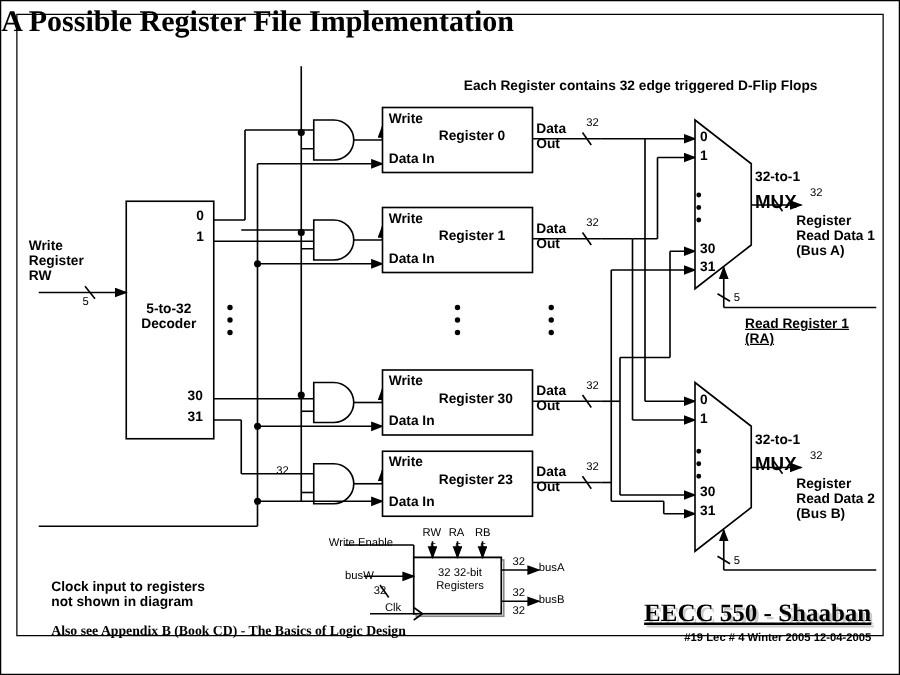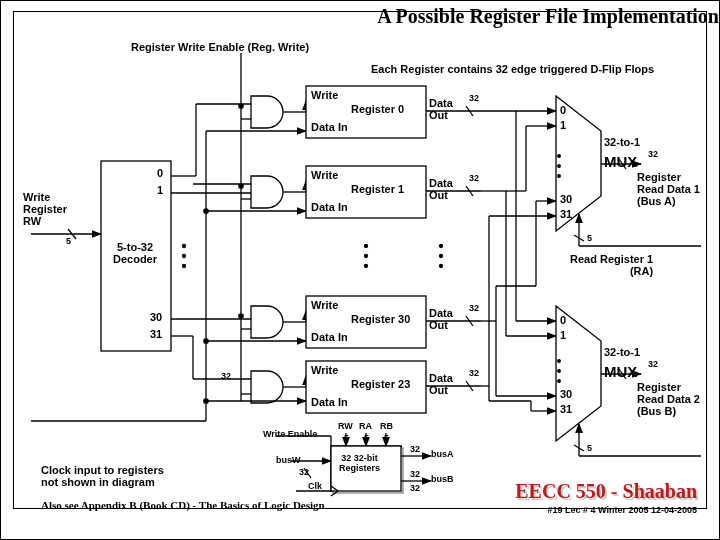--- a/index.html
+++ b/index.html
@@ -15,43 +15,43 @@
     border: 1px solid #000;
     box-sizing: border-box;
     overflow: hidden;
   }
   .inner {
     position: absolute;
     left: 12px; top: 10px; right: 12px; bottom: 30px;
     border: 1px solid #000;
   }
   .title {
-    text-align: right;
-    font-size: 20px;
+    text-align: left;
+    font-size: 24px;
     font-weight: bold;
     margin-top: 4px;
-    padding-left: 13px;
   }
   .lbl {
     position: absolute;
     font-size: 11px;
     font-family: Arial, sans-serif;
     font-weight: bold;
     white-space: pre;
     color: #000;
   }
-  .lbl.tiny { font-size: 9px; font-weight: bold;}
+  .lbl.tiny { font-size: 9px; font-weight: normal;}
   .footer1 {
     position: absolute;
     right: 22px;
     bottom: 36px;
     font-family: "Times New Roman", serif;
     font-size: 20px;
     font-weight: bold;
-    color: #b91c1c;
+    text-decoration: underline;
+    color: #000000;
     text-shadow: 2px 2px #ccc;
   }
   .footer2 {
     position: absolute;
     right: 22px;
     bottom: 24px;
     font-family: Arial, sans-serif;
     font-size: 9px;
     font-weight: bold;
   }
@@ -205,21 +205,20 @@
     <line x1="400" y1="455" x2="430" y2="455" marker-end="url(#arr)"></line>
     <line x1="400" y1="480" x2="430" y2="480" marker-end="url(#arr)"></line>
     <line x1="303" y1="467" x2="310" y2="477"></line>
     <line x1="275" y1="435" x2="330" y2="435"></line>
         <line x1="330" y1="435" x2="330" y2="445"></line>
     <line x1="295" y1="490" x2="330" y2="490"></line>
 
     </g>
   </svg>
 
-  <div class="lbl" style="left:130px; top:40px;">Register Write Enable (Reg. Write)</div>
   <div class="lbl" style="left:370px; top:62px;">Each Register contains 32 edge triggered D-Flip Flops</div>
 
   <div class="lbl" style="left:22px; top:190px;">Write
 Register
 RW</div>
   <div class="lbl tiny" style="left:65px; top:235px;">5</div>
 
   <div class="lbl" style="left:112px; top:240px; text-align:center;">5-to-32
 Decoder</div>
   <div class="lbl" style="left:156px; top:166px;">0</div>
@@ -261,21 +260,21 @@
   <div class="lbl" style="left:559px; top:118px;">1</div>
   <div class="lbl" style="left:559px; top:192px;">30</div>
   <div class="lbl" style="left:559px; top:207px;">31</div>
   <div class="lbl" style="left:603px; top:135px;">32-to-1</div>
   <div class="lbl" style="left:603px; top:152px; font-size:15px;">MUX</div>
   <div class="lbl tiny" style="left:647px; top:148px;">32</div>
   <div class="lbl" style="left:636px; top:170px;">Register
 Read Data 1
 (Bus A)</div>
   <div class="lbl tiny" style="left:586px; top:232px;">5</div>
-  <div class="lbl" style="left:569px; top:252px; text-align:right;">Read Register 1
+  <div class="lbl" style="left:595px; top:252px; text-align:left;text-decoration:underline;">Read Register 1
 (RA)</div>
 
   <div class="lbl" style="left:559px; top:313px;">0</div>
   <div class="lbl" style="left:559px; top:328px;">1</div>
   <div class="lbl" style="left:559px; top:387px;">30</div>
   <div class="lbl" style="left:559px; top:402px;">31</div>
   <div class="lbl" style="left:603px; top:345px;">32-to-1</div>
   <div class="lbl" style="left:603px; top:362px; font-size:15px;">MUX</div>
   <div class="lbl tiny" style="left:647px; top:358px;">32</div>
   <div class="lbl" style="left:636px; top:380px;">Register
@@ -289,21 +288,21 @@
 
   <div class="lbl tiny" style="left:262px; top:428px;">Write Enable</div>
   <div class="lbl tiny" style="left:337px; top:420px;">RW</div>
   <div class="lbl tiny" style="left:358px; top:420px;">RA</div>
   <div class="lbl tiny" style="left:379px; top:420px;">RB</div>
   <div class="lbl tiny" style="left:343px; top:432px;">5</div>
   <div class="lbl tiny" style="left:363px; top:432px;">5</div>
   <div class="lbl tiny" style="left:383px; top:432px;">5</div>
   <div class="lbl tiny" style="left:275px; top:454px;">busW</div>
   <div class="lbl tiny" style="left:298px; top:466px;">32</div>
-  <div class="lbl tiny" style="left:338px; top:452px; text-align:center;">32 32-bit
+  <div class="lbl tiny" style="left:348px; top:452px; text-align:center;">32 32-bit
 Registers</div>
   <div class="lbl tiny" style="left:307px; top:480px;">Clk</div>
   <div class="lbl tiny" style="left:409px; top:443px;">32</div>
   <div class="lbl tiny" style="left:409px; top:468px;">32</div>
   <div class="lbl tiny" style="left:409px; top:482px;">32</div>
   <div class="lbl tiny" style="left:430px; top:448px;">busA</div>
   <div class="lbl tiny" style="left:430px; top:473px;">busB</div>
 
   <div class="footer1">EECC 550 - Shaaban</div>
   <div class="footer2">#19    Lec # 4    Winter 2005    12-04-2005</div>

